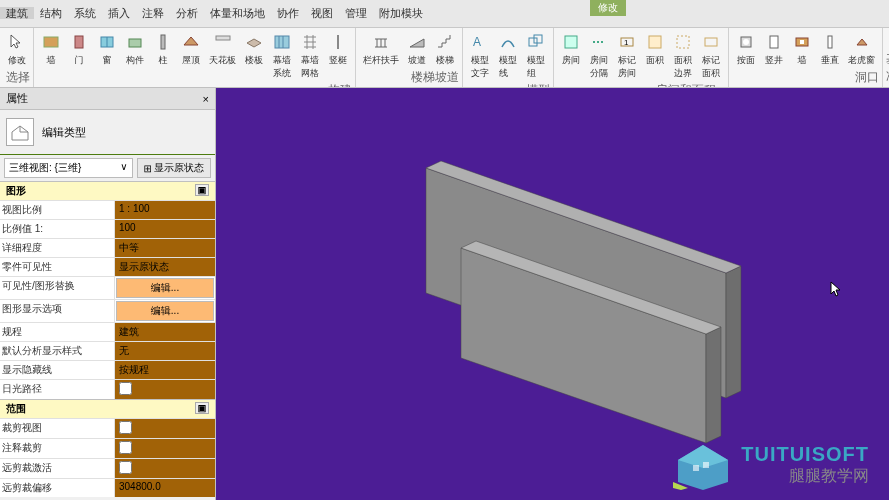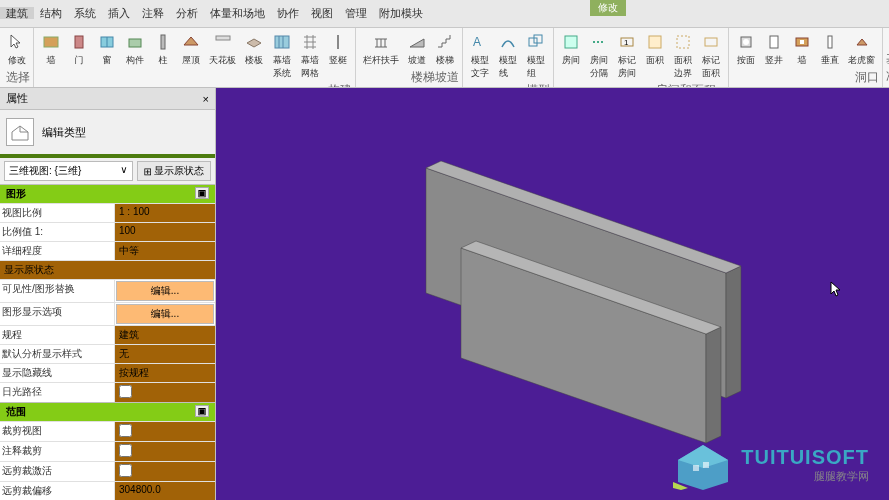--- a/index.html
+++ b/index.html
@@ -17,39 +17,39 @@
 .ribbon-tool-label { font-size: 9px; color: #333; margin-top: 2px; white-space: nowrap; }
 .group-label { font-size: 12px; color: #666; text-align: right; margin-top: auto; }
 .modify-tab { position: absolute; left: 590px; top: 0; background: #8fb05e; color: #fff; padding: 1px 8px; font-size: 10px; }
 
 .content-area { display: flex; height: 422px; }
 
 .properties-panel { width: 216px; background: #f0f0f0; border-right: 1px solid #c0c0c0; display: flex; flex-direction: column; overflow: hidden; }
 .panel-title { background: #e0e0e0; padding: 3px 6px; font-size: 11px; display: flex; justify-content: space-between; align-items: center; border-bottom: 1px solid #c0c0c0; }
 .type-selector { display: flex; align-items: center; padding: 8px 6px; gap: 8px; }
 .cube-icon { width: 28px; height: 28px; border: 1px solid #aaa; display: flex; align-items: center; justify-content: center; background: #fff; }
-.type-row { display: flex; padding: 3px 4px; border-top: 4px solid #4d7c0f; gap: 4px; }
+.type-row { display: flex; padding: 3px 4px; border-top: 1px solid #4d7c0f; gap: 4px; }
 .type-dropdown { flex: 1; background: #fff; border: 1px solid #bbb; padding: 2px 4px; font-size: 10px; }
 .edit-type-btn { background: #e8e8e8; border: 1px solid #bbb; padding: 2px 6px; font-size: 10px; display: flex; align-items: center; gap: 2px; }
 
-.prop-section { background: #84cc16; padding: 2px 6px; font-size: 10px; font-weight: bold; display: flex; justify-content: space-between; border-top: 1px solid #c0c0c0; }
+.prop-section { background: #fef9c3; padding: 2px 6px; font-size: 10px; font-weight: bold; display: flex; justify-content: space-between; border-top: 1px solid #c0c0c0; }
 .prop-collapse { width: 14px; height: 12px; background: #eee; border: 1px solid #aaa; text-align: center; line-height: 10px; font-size: 9px; }
 .prop-row { display: flex; border-top: 1px solid #e0e0e0; background: #fff; }
 .prop-label { width: 115px; padding: 2px 2px; font-size: 10px; color: #333; border-right: 1px solid #e0e0e0; }
 .prop-value { flex: 1; padding: 2px 4px; font-size: 10px; background: #a16207; }
 .prop-value.btn { text-align: center; background: #fdba74; border: 1px solid #bbb; margin: 1px; }
 .prop-value input[type=checkbox] { margin: 0; }
 
 .canvas { flex: 1; background: #4c1d95; position: relative; }
 .wall-3d { position: absolute; }
 .watermark { position: absolute; right: 20px; bottom: 20px; display: flex; align-items: center; gap: 8px; }
 .watermark-logo { width: 60px; height: 50px; }
 .watermark-text { display: flex; flex-direction: column; }
 .watermark-title { font-size: 20px; font-weight: bold; color: #3aa8c4; font-family: Arial; letter-spacing: 1px; }
-.watermark-sub { font-size: 11px; color: #888; text-align: right; }
+.watermark-sub { font-size: 16px; color: #888; text-align: right; }
 .cursor-arrow { position: absolute; }
 
 svg { display: block; }
 </style>
 </head>
 <body>
 
 <div class="menu-bar">
   <span id="menu-items"><span class="menu-item active">建筑</span><span class="menu-item">结构</span><span class="menu-item">系统</span><span class="menu-item">插入</span><span class="menu-item">注释</span><span class="menu-item">分析</span><span class="menu-item">体量和场地</span><span class="menu-item">协作</span><span class="menu-item">视图</span><span class="menu-item">管理</span><span class="menu-item">附加模块</span></span>
   <span class="modify-tab">修改</span>
@@ -369,20 +369,21 @@
         </div>
         <div class="prop-row">
           <div class="prop-label">比例值 1:</div>
           <div class="prop-value">100</div>
         </div>
         <div class="prop-row">
           <div class="prop-label">详细程度</div>
           <div class="prop-value">中等</div>
         </div>
         <div class="prop-row">
+          <div class="prop-label">零件可见性</div>
           <div class="prop-value">显示原状态</div>
         </div>
         <div class="prop-row">
           <div class="prop-label">可见性/图形替换</div>
           <div class="prop-value btn">编辑...</div>
         </div>
         <div class="prop-row">
           <div class="prop-label">图形显示选项</div>
           <div class="prop-value btn">编辑...</div>
         </div>

